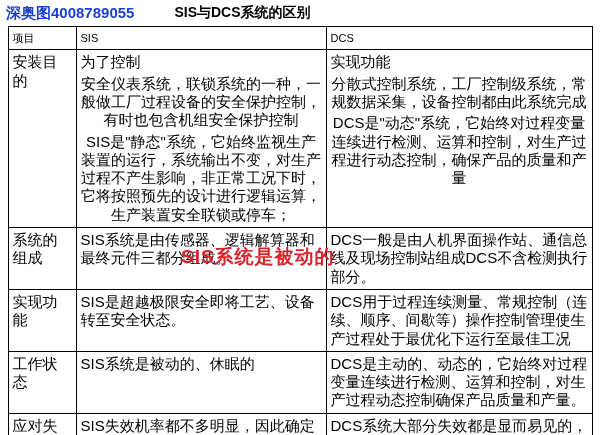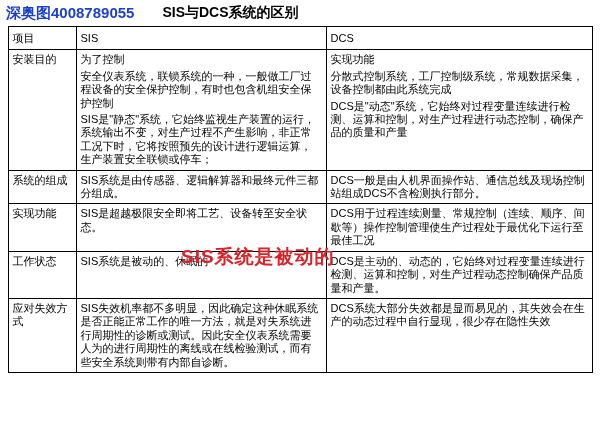--- a/index.html
+++ b/index.html
@@ -14,48 +14,47 @@
     height: 435px;
     background: #ffffff;
     overflow: hidden;
   }
   .header {
     position: relative;
     height: 26px;
     padding-left: 6px;
     display: flex;
     align-items: center;
-    gap: 6px;
   }
   .brand {
     color: #1a3fd0;
     font-weight: bold;
     font-size: 15px;
     letter-spacing: 0px;
     white-space: nowrap;
   }
   .doc-title {
-    margin-left: 22px;
+    margin-left: 40px;
     color: #000000;
     font-size: 14px;
     font-weight: bold;
     white-space: nowrap;
   }
   table.cmp {
     border-collapse: collapse;
     table-layout: fixed;
     width: 584px;
     margin: 0 auto;
     background: #ffffff;
   }
   table.cmp td, table.cmp th {
     border: 1px solid #000000;
     vertical-align: top;
     padding: 3px 4px 3px 4px;
-    font-size: 11px;
+    font-size: 15px;
     line-height: 1.22;
     color: #000000;
     font-weight: normal;
     text-align: left;
   }
   col.c1 { width: 68px; }
   col.c2 { width: 250px; }
   col.c3 { width: 266px; }
 
   tr.head td {
@@ -69,20 +68,21 @@
     vertical-align: middle;
     font-size: 11px;
     padding-left: 2px;
     padding-right: 2px;
   }
   td.cell p {
     margin: 0 0 0 0;
   }
   td.cell p + p {
     margin-top: 3px;
+    text-align: center;
   }
   .watermark {
     position: absolute;
     left: 181px;
     top: 244px;
     font-size: 19px;
     font-weight: bold;
     color: #d8232a;
     white-space: nowrap;
     letter-spacing: 1px;

